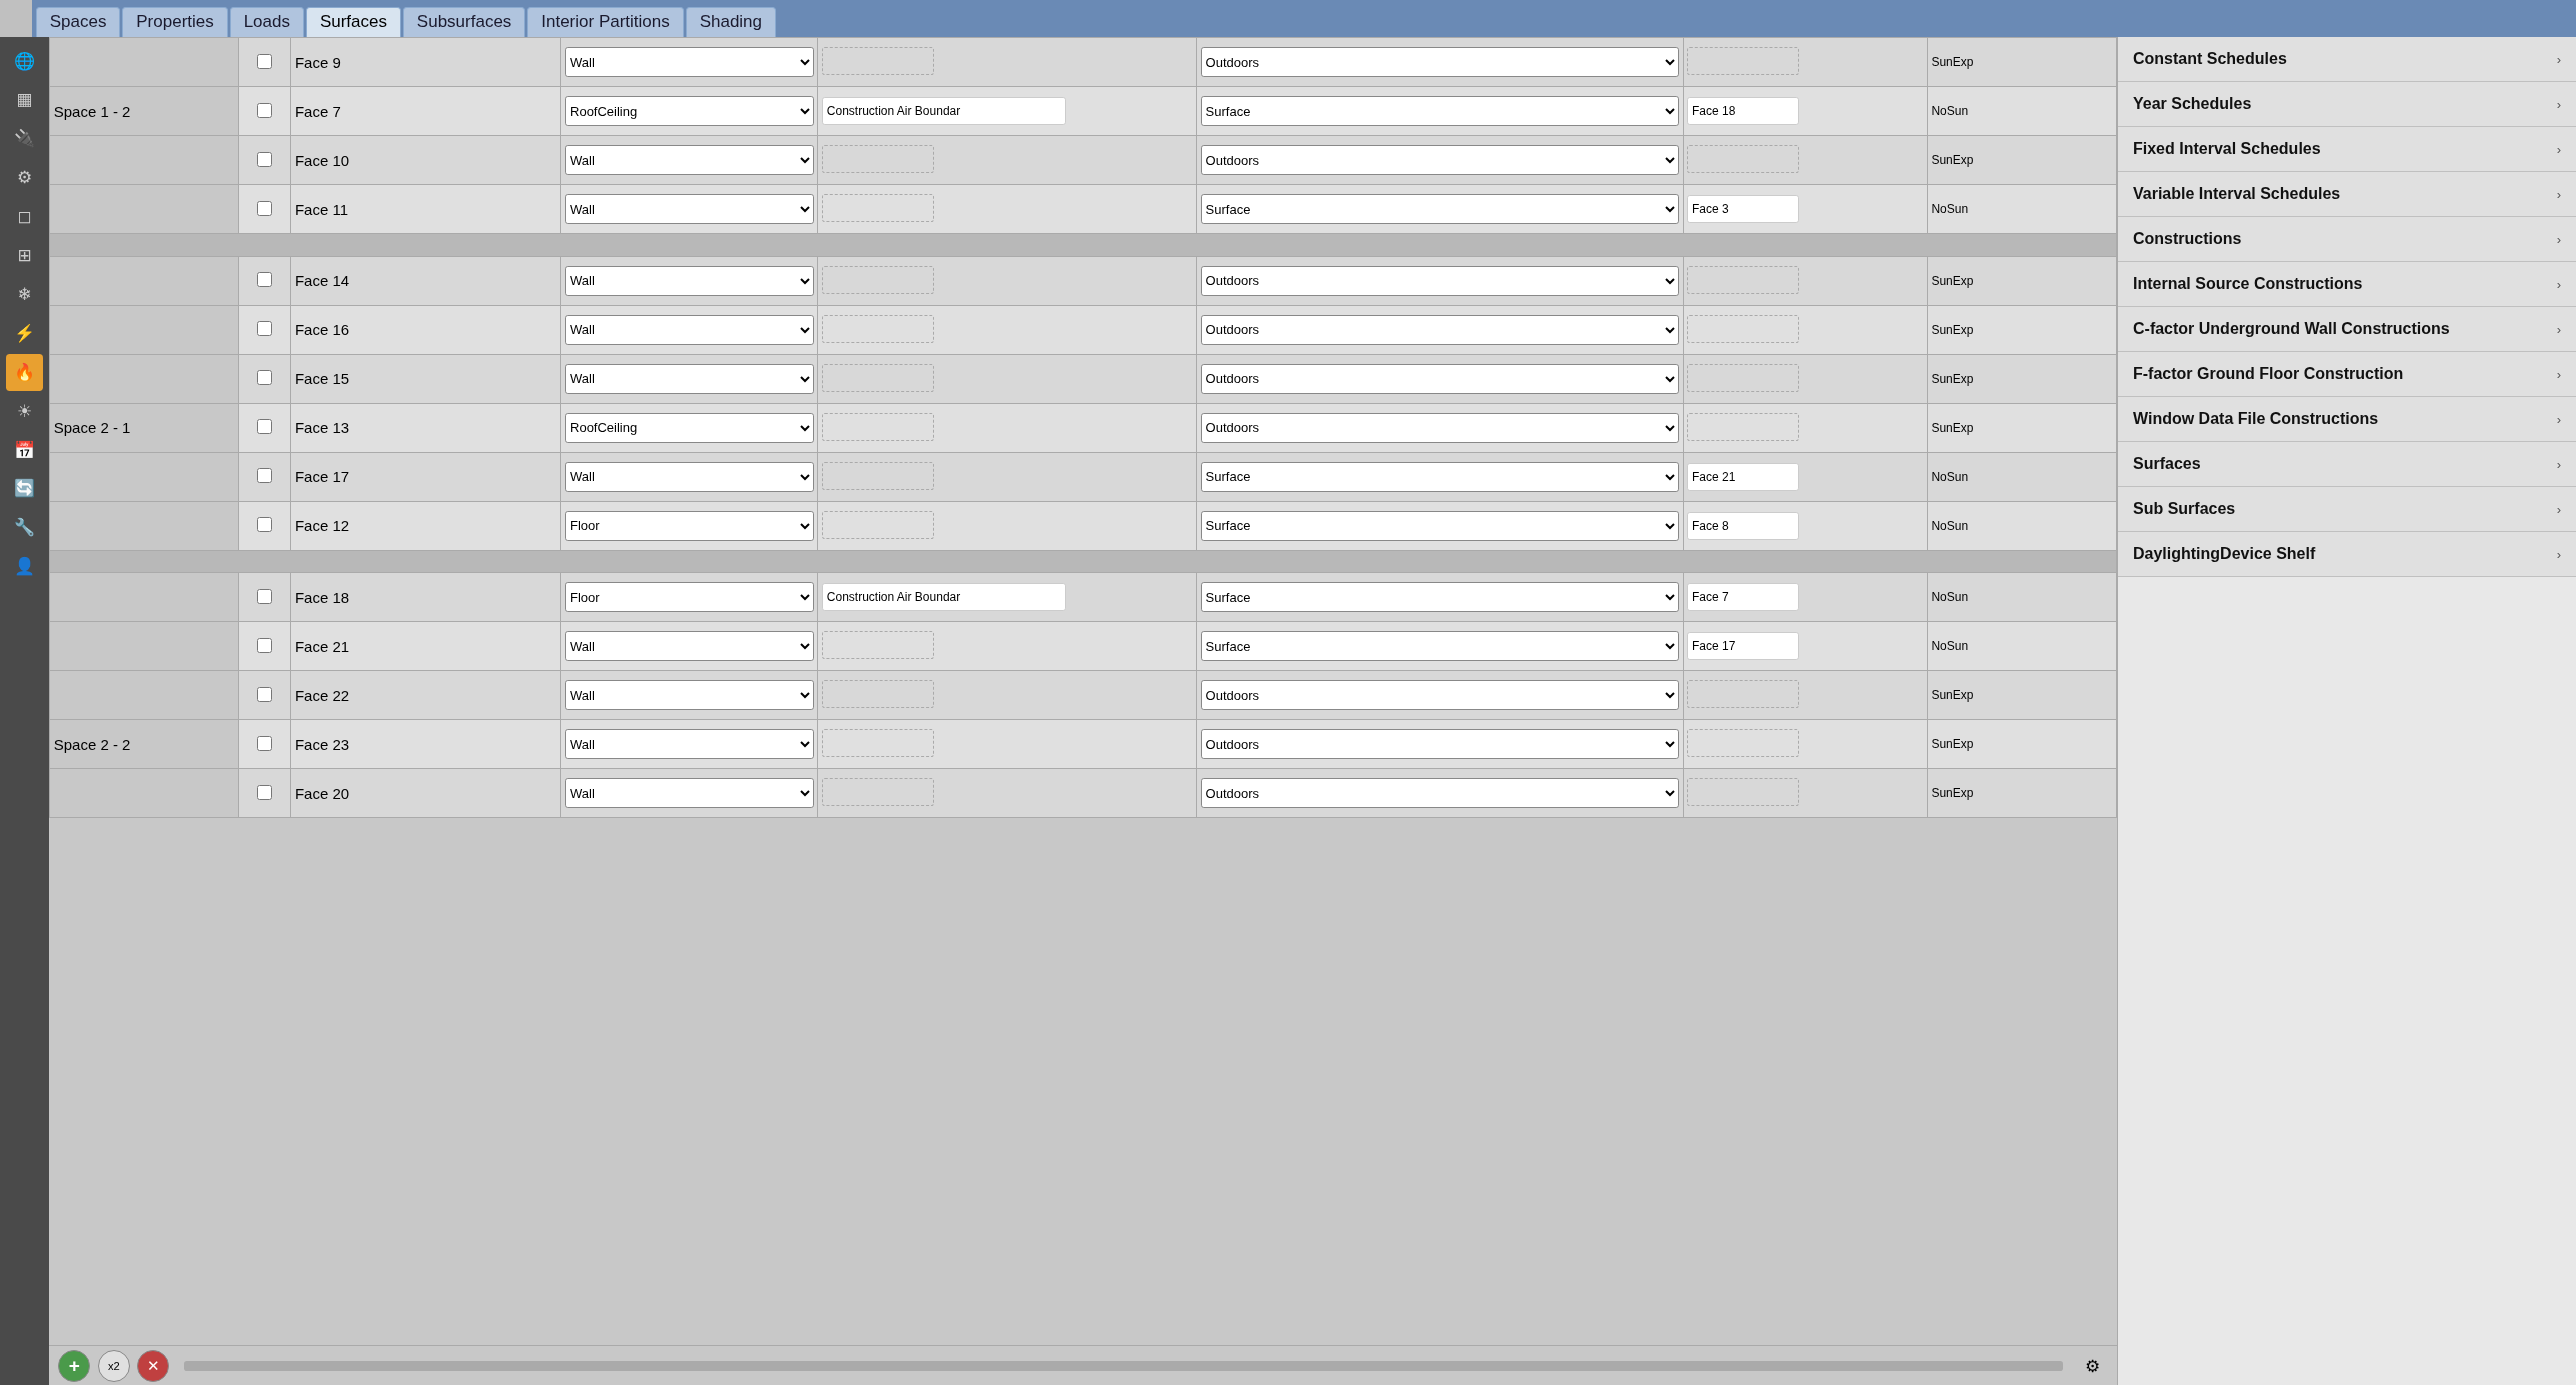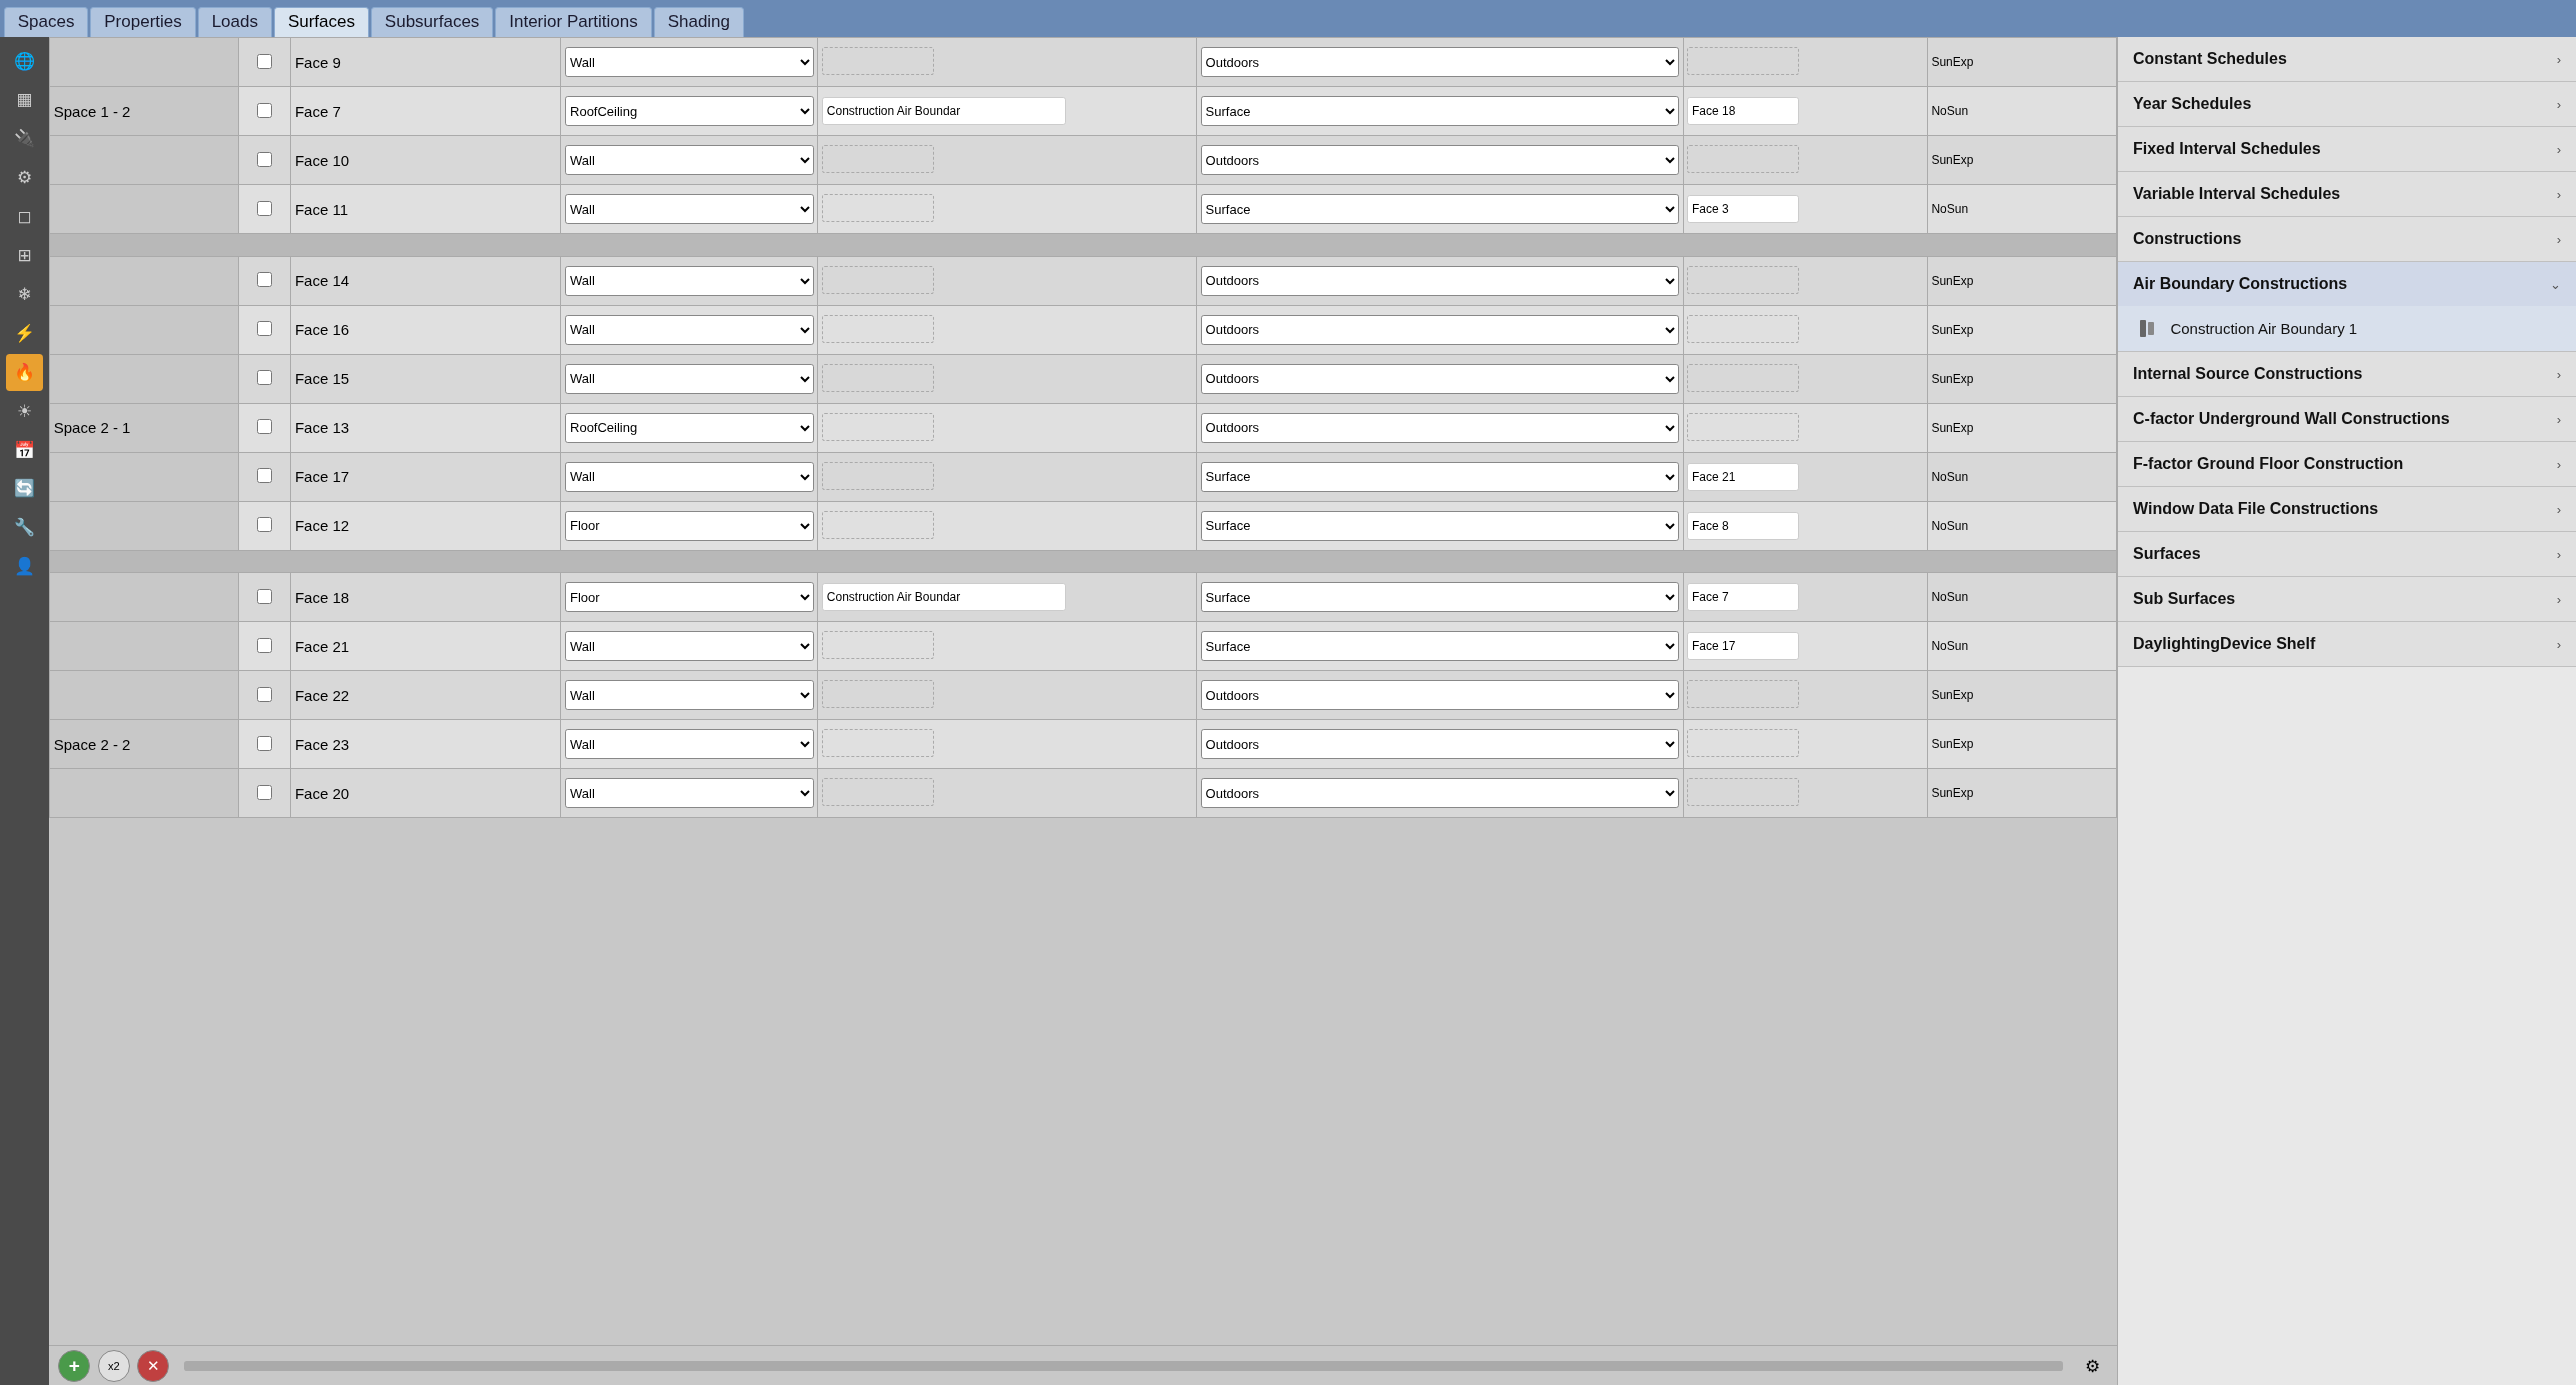--- a/index.html
+++ b/index.html
@@ -1,19 +1,19 @@
 <!DOCTYPE html>
 <html style="font-size:15px"><head>
   <meta charset="utf-8">
   <style>
     * { box-sizing: border-box; margin: 0; padding: 0; }
     body { font-family: -apple-system, BlinkMacSystemFont, 'Segoe UI', sans-serif; font-size: 10.3px; background: #c0c0c0; overflow: hidden; width: 2576px; height: 1386px; }
 
     
-    .top-tabs { display: flex; background: #6a8ab5; padding: 3.7px 3.7px 0 3.7px; gap: 1.9px; height: 37px; align-items: flex-end; }
+    .top-tabs { display: flex; background: #6a8ab5; padding: 3.7px 3.7px 0 3.7px; gap: 1.9px; height: 37px; align-items: flex-end; margin-left: 32px; }
     .top-tab { padding: 4.7px 13px; border-radius: 3.7px 3.7px 0 0; font-size: 17px; font-weight: 500; cursor: pointer; background: #b0c4de; color: #1a1a2e; border: 0.9px solid #8aaad0; border-bottom: none; }
     .top-tab.active { background: #d8e4f0; color: #000; }
 
     
     .main-layout { display: flex; height: calc(1386px - 37px); }
 
     
     .icon-sidebar { width: 49px; background: #4a4a4a; display: flex; flex-direction: column; align-items: center; padding: 5.6px 0; gap: 1.9px; flex-shrink: 0; }
     .icon-btn { width: 37px; height: 37px; display: flex; align-items: center; justify-content: center; border-radius: 3.7px; cursor: pointer; color: #ccc; font-size: 17px; }
     .icon-btn.active { background: #e8a030; color: white; }
@@ -469,37 +469,20 @@
         </div>
       </div>
 
       <div class="panel-section">
         <div class="panel-section-header">
           <span class="panel-section-title">Constructions</span>
           <span class="panel-chevron">›</span>
         </div>
       </div>
 
-      <div class="panel-section" style="background:#d0d8e8;">
-        <div class="panel-section-header" style="background:#d0d8e8;">
-          <span class="panel-section-title">Air Boundary Constructions</span>
-          <span class="panel-chevron">⌄</span>
-        </div>
-        <div class="panel-section-content" style="background:#d8e0ec;">
-          <div class="panel-item">
-            <div class="panel-item-icon">
-              <div class="air-boundary-icon">
-                <div class="air-boundary-bar" style="background:#666;"></div>
-                <div class="air-boundary-bar" style="background:#888; height:13px; margin-top:1.9px;"></div>
-              </div>
-            </div>
-            <span class="panel-item-label">Construction Air Boundary 1</span>
-          </div>
-        </div>
-      </div>
 
       <div class="panel-section">
         <div class="panel-section-header">
           <span class="panel-section-title">Internal Source Constructions</span>
           <span class="panel-chevron">›</span>
         </div>
       </div>
 
       <div class="panel-section">
         <div class="panel-section-header">

